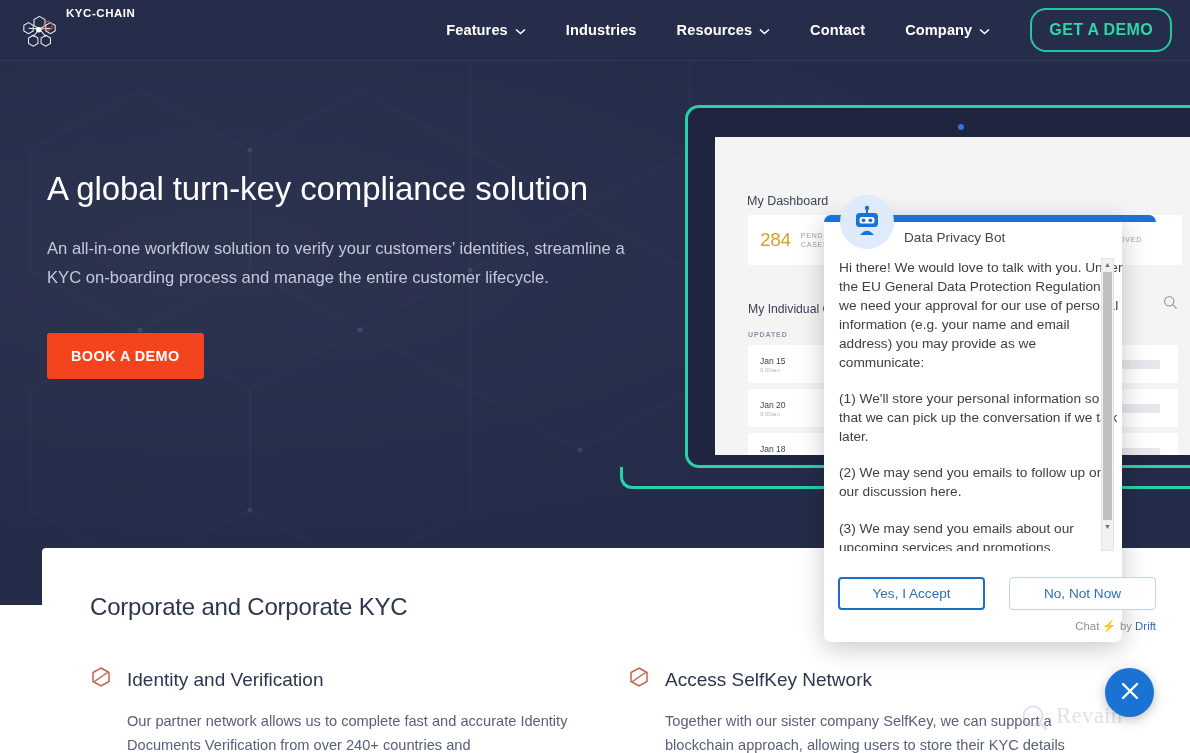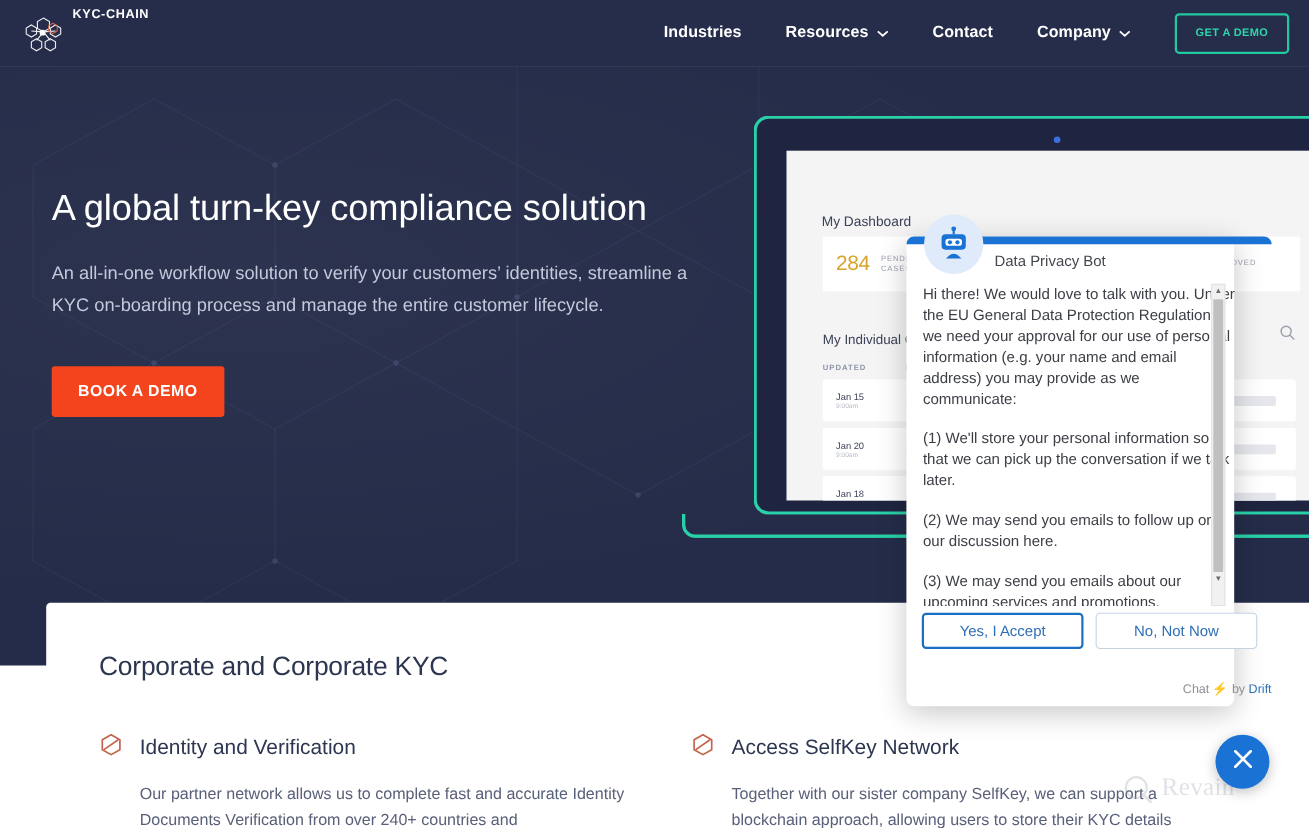--- a/index.html
+++ b/index.html
@@ -50,23 +50,23 @@
     display: flex; align-items: center;
     color: #ffffff; font-size: 14.6px; font-weight: bold;
     letter-spacing: .1px;
     padding: 0 20px; height: 61px; cursor: pointer;
     white-space: nowrap;
   }
   .nav-item .chev { margin-left: 7px; display:inline-block; }
   .nav-cta {
     margin-left: 20px;
     border: 2px solid #22c9a0;
-    border-radius: 4px;
+    border-radius: 16px;
     color: #2dd6ab;
-    font-size: 10px; font-weight: bold; letter-spacing: .35px;
+    font-size: 16px; font-weight: bold; letter-spacing: .35px;
     padding: 11px 17px;
     cursor: pointer; white-space: nowrap;
     background: transparent;
   }
 
   
   .hero-copy { position: absolute; left: 47px; top: 168px; width: 600px; z-index: 6; }
   .hero-title {
     color: #ffffff; font-size: 33px; font-weight: normal;
     letter-spacing: -.1px; line-height: 1.25;
@@ -192,22 +192,22 @@
     position: absolute; right: 8px; top: 43px; width: 13px; height: 293px;
     background: #f1f1f1; border: 1px solid #e3e3e3;
     display: flex; flex-direction: column; align-items: center;
   }
   .sc-arrow { font-size: 7px; color: #6b6b6b; height: 12px; line-height: 12px; }
   .sc-thumb {
     width: 9px; background: #c0c0c0; border-radius: 1px;
     margin: 1px 0; height: 248px;
   }
   .chat-actions {
-    position: absolute; left: 14px; top: 342px;
-    display: flex; gap: 11px;
+    position: absolute; left: 14px; top: 362px;
+    display: flex; gap: 24px;
   }
   .chat-btn {
     width: 147px; height: 33px;
     border-radius: 4px;
     font-size: 13.6px; color: #2f6fb5;
     background: #ffffff; cursor: pointer;
     display:flex; align-items:center; justify-content:center;
     font-family: "Liberation Sans", sans-serif;
   }
   .chat-btn.primary { border: 2px solid #1a6fc4; }
@@ -282,20 +282,28 @@
           <path d="M30 28 L16 27 M30 28 L44 27 M30 28 L22 38 M30 28 L38 38"></path>
         </g>
         <path d="M41 18 l5 3 v6 l-5 3 l-5 -3 v-6 Z" stroke="#e2674a" stroke-width="1.3" fill="none" opacity=".85"></path>
         <circle cx="29" cy="29" r="3.4" fill="#ffffff"></circle>
       </svg>
       <span class="brand-name">KYC-CHAIN</span>
     </div>
 
     <div class="nav-links">
 
+      <div class="nav-item">
+        <span>Features</span>
+        <span class="chev">
+          <svg width="11" height="7" viewBox="0 0 11 7">
+              <path d="M1 1.5 L5.5 5.5 L10 1.5" stroke="#ffffff" stroke-width="1.6" fill="none"></path>
+            </svg>
+        </span>
+      </div>
 
       <div class="nav-item">
         <span>Industries</span>
       </div>
 
       <div class="nav-item">
         <span>Resources</span>
         <span class="chev">
           <svg width="11" height="7" viewBox="0 0 11 7">
               <path d="M1 1.5 L5.5 5.5 L10 1.5" stroke="#ffffff" stroke-width="1.6" fill="none"></path>

